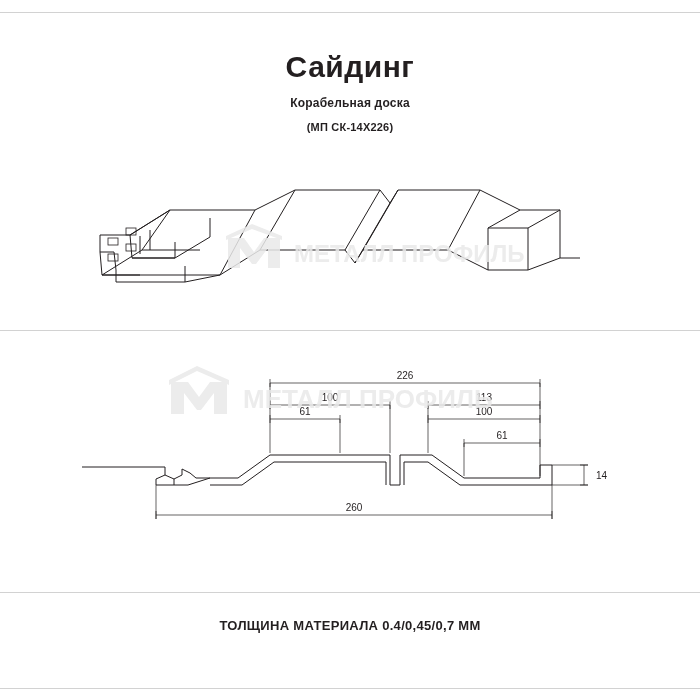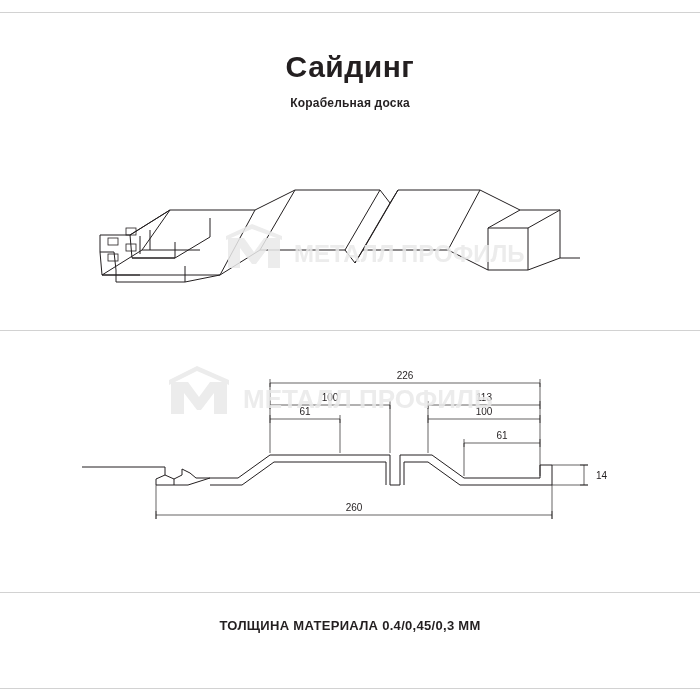--- a/index.html
+++ b/index.html
@@ -112,20 +112,21 @@
 </head>
 <body>
 
 <div class="page">
 
   <div class="rule top"></div>
 
   <div class="header">
     <div class="title">Сайдинг</div>
     <div class="subtitle">Корабельная доска</div>
+    <div class="code">(МП СК-14Х226)</div>
   </div>
 
   <div class="iso-wrap">
     <svg width="540" height="140" viewBox="0 0 540 140">
 
       <path class="ln" d="M50 65 L90 40 L175 40 L215 20 L300 20 L310 33 L318 20 L400 20 L440 40 L480 40 L480 88"></path>
 
       <path class="ln" d="M50 65 L90 40"></path>
       <path class="ln" d="M22 105 L62 80 L120 80"></path>
 
@@ -248,18 +249,18 @@
         <path d="M6 52 L6 20 L23 20 L34 35 L45 20 L62 20 L62 52 L49 52 L49 31 L36 48 L32 48 L19 31 L19 52 Z"></path>
         <path d="M4 18 L32 4 L64 18 L64 23 L32 9 L4 23 Z"></path>
       </g>
       <text x="78" y="46" font-family="Liberation Sans, sans-serif" font-size="26" font-weight="bold" fill="#e9e9e9">МЕТАЛЛ ПРОФИЛЬ</text>
     </svg>
   </div>
 
   <div class="rule low"></div>
 
   <div class="footer">
-    <span>ТОЛЩИНА МАТЕРИАЛА 0.4/0,45/0,3 ММ</span>
+    <span>ТОЛЩИНА МАТЕРИАЛА 0.4/0,45/0,7 ММ</span>
   </div>
 
   <div class="rule bottom"></div>
 
 </div>
 
 </body></html>

